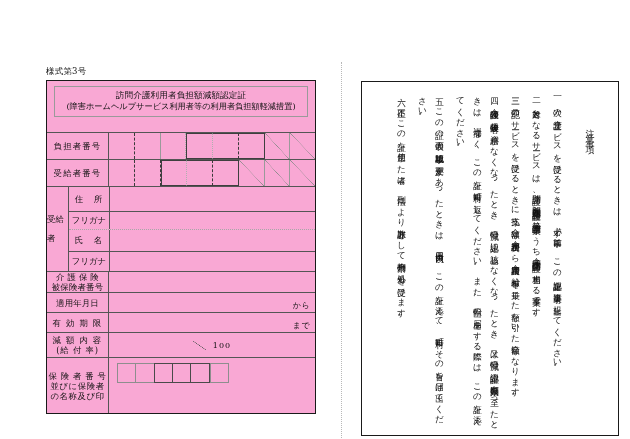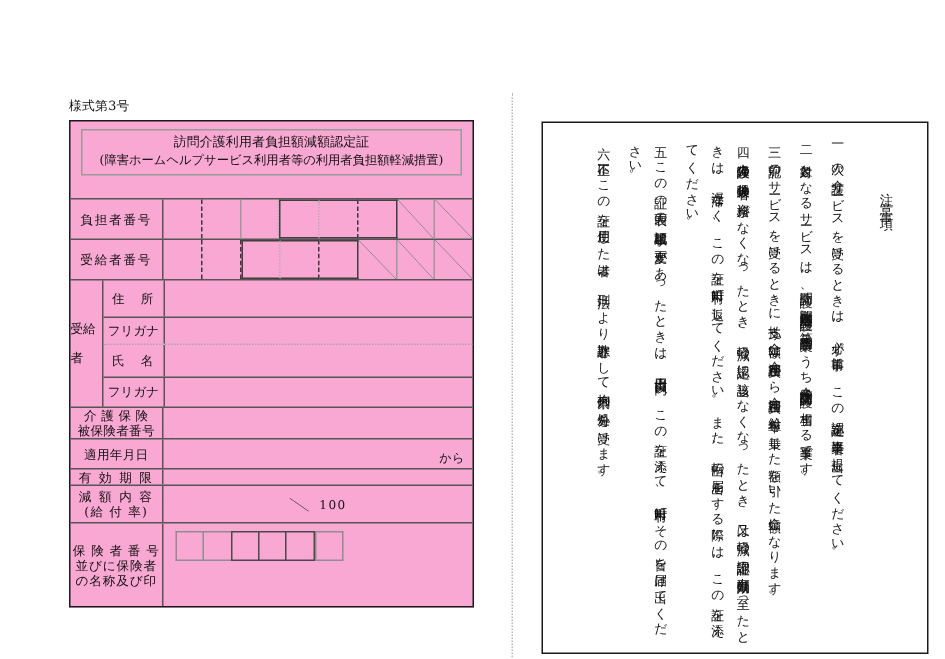--- a/index.html
+++ b/index.html
@@ -388,20 +388,23 @@
 
       <div class="frow">
         <div class="flabel tight">適用年月日</div>
         <div class="fbody h19">
           <span class="edge-note">から</span>
         </div>
       </div>
 
       <div class="frow">
         <div class="flabel">有 効 期 限</div>
+        <div class="fbody h19">
+          <span class="edge-note">まで</span>
+        </div>
       </div>
 
       <div class="frow">
         <div class="flabel" style="flex-direction:column;">
           <span>減 額 内 容</span>
           <span class="tight" style="letter-spacing:0.8px;">(給 付 率)</span>
         </div>
         <div class="fbody h24">
           <div class="reduction-body">
             <span class="reduction-slash"></span>

